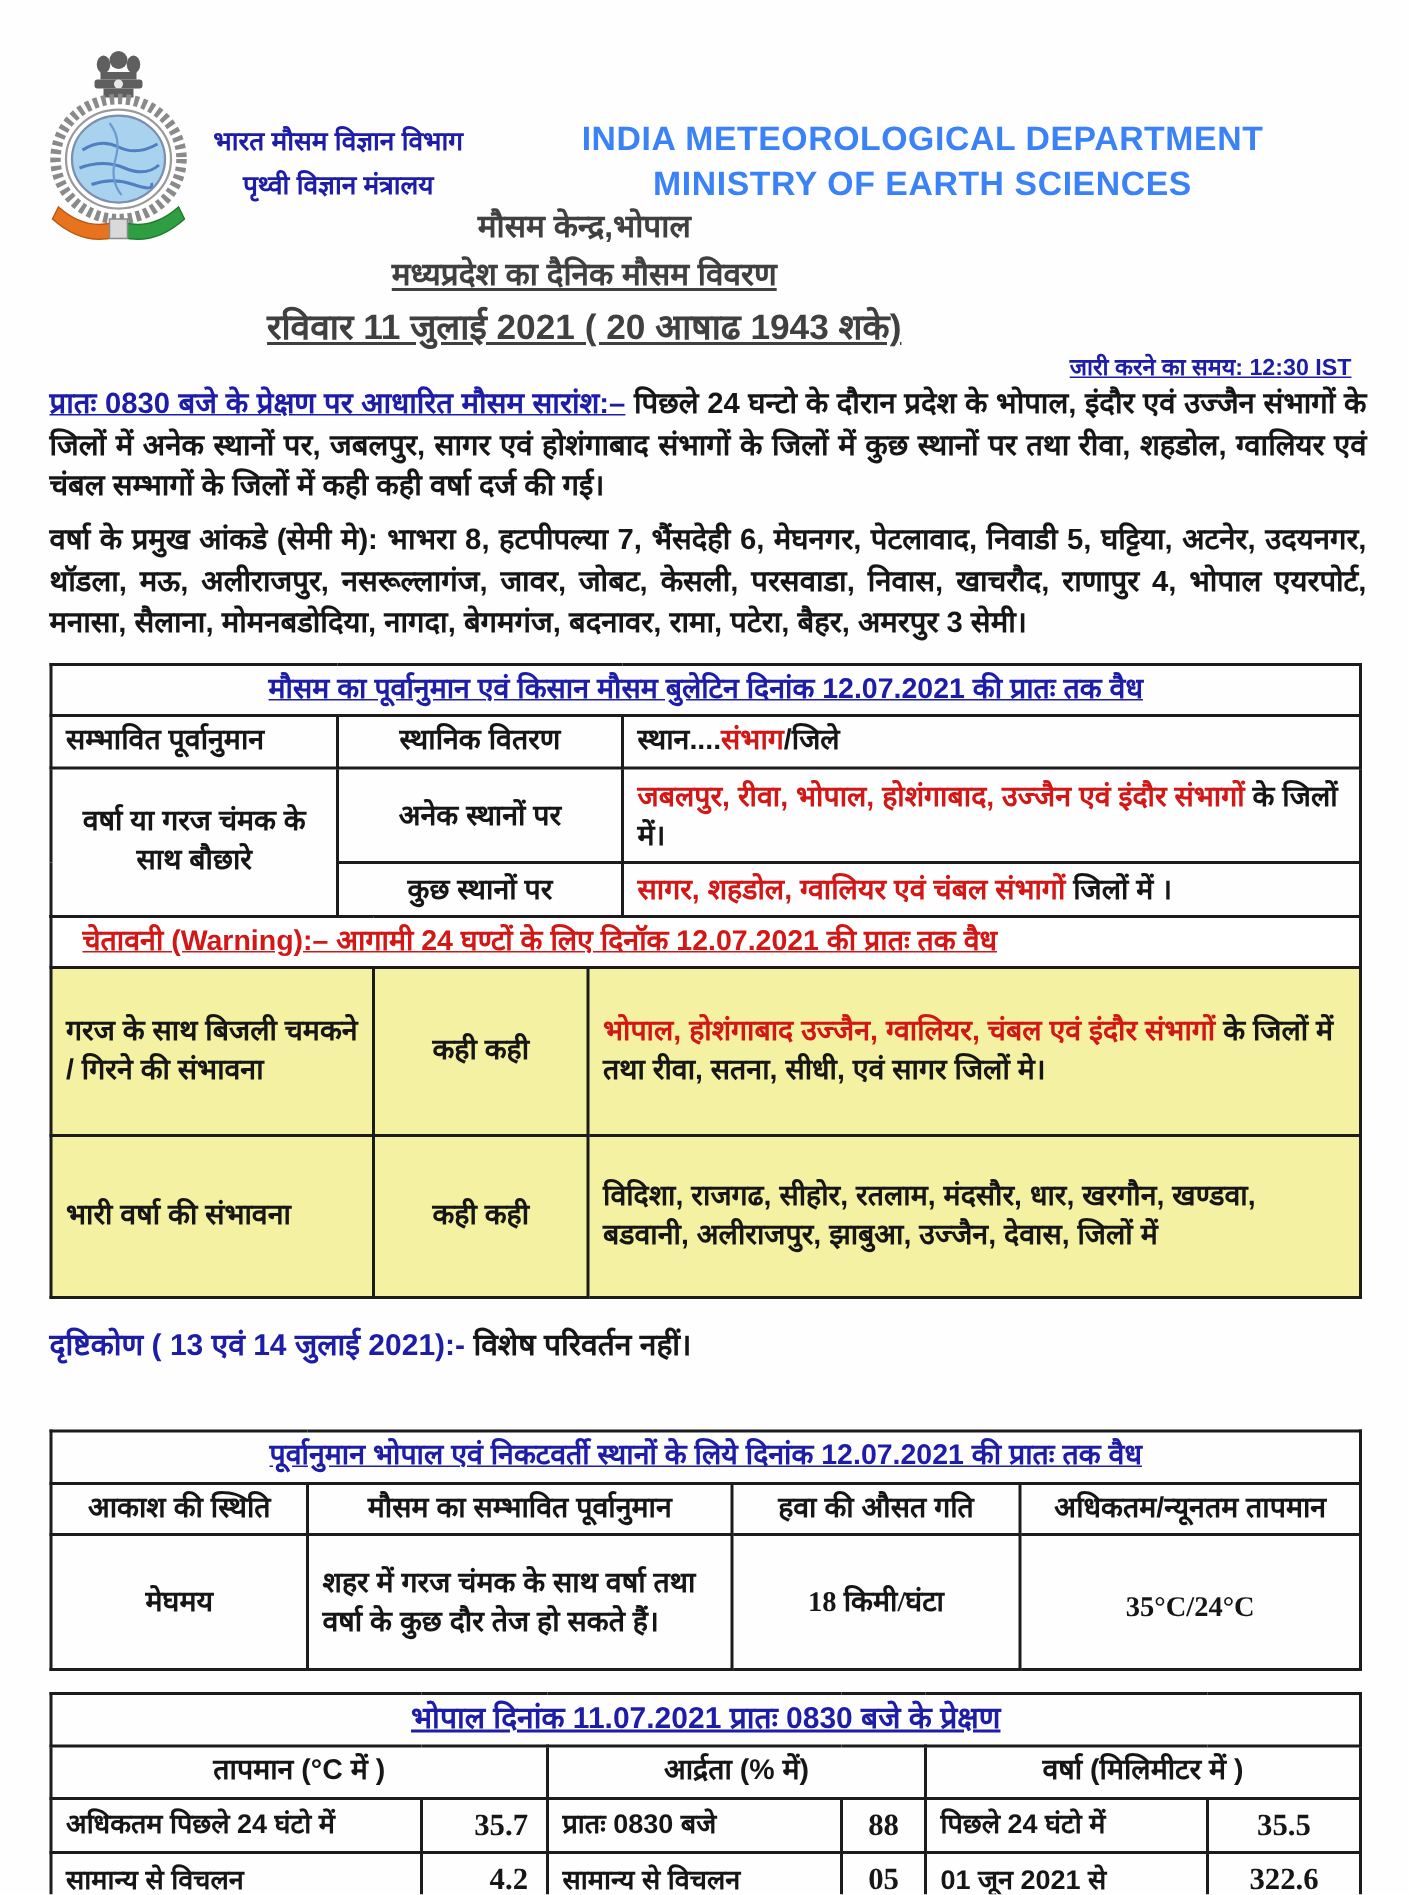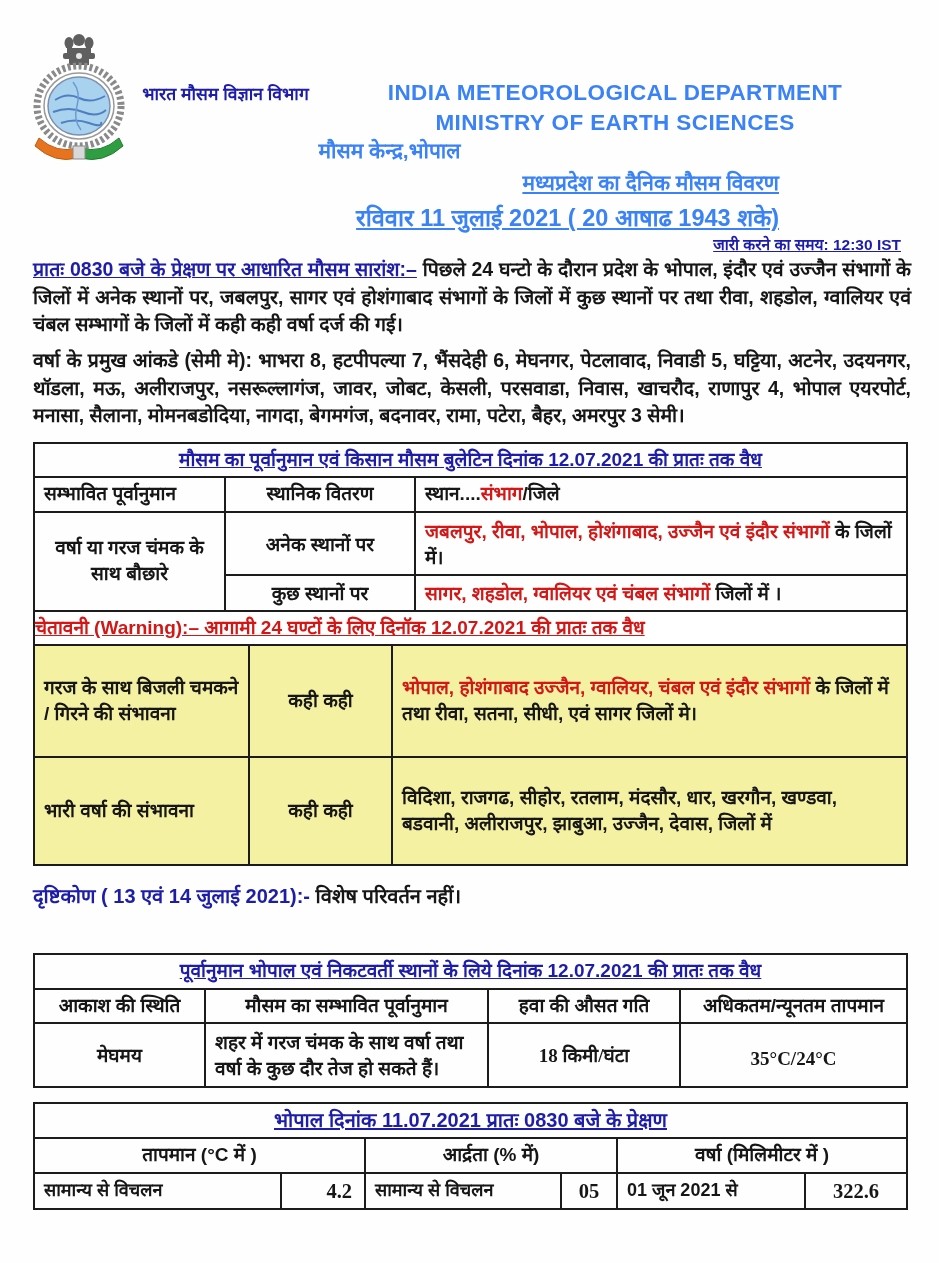--- a/index.html
+++ b/index.html
@@ -3,50 +3,50 @@
 <meta charset="utf-8">
 <style>
   * { box-sizing: border-box; }
   html, body { margin: 0; padding: 0; background: #ffffff; }
   .page {
     width: 939px; height: 1263px; background: #fefefe; position: relative;
     font-family: "Liberation Sans", sans-serif; color: #161616; overflow: hidden;
   }
   .navy { color: #1d1da8; }
   .red  { color: #d21717; }
-  .u    { text-decoration: underline; text-align: right; }
+  .u    { text-decoration: underline; }
 
   
   .hdr { position: relative; height: 256px; }
   .logo { position: absolute; left: 33px; top: 30px; }
   .dept-hi {
     position: absolute; left: 118px; top: 80px; width: 215px; text-align: center;
     color: #1d1da8; font-weight: 700; font-size: 17.5px; line-height: 1.65;
   }
   .dept-en {
     position: absolute; left: 360px; top: 78px; width: 510px; text-align: center;
     color: #3b82f6; font-weight: 700; font-size: 22.5px; line-height: 1.35; letter-spacing: .4px;
   }
-  .titles { position: absolute; left: 0; top: 136px; width: 779px; text-align: center; color: #3b82f6; font-weight: 700; }
+  .titles { position: absolute; left: 0; top: 136px; width: 779px; text-align: center; color: #404040; font-weight: 700; }
   .titles .t1 { font-size: 21px; margin-bottom: 4px; }
   .titles .t2 { font-size: 21px; margin-bottom: 5px; }
   .titles .t3 { font-size: 23.5px; }
   .issue { position: absolute; right: 38px; top: 233px; color: #1d1da8; font-weight: 700; font-size: 15.5px; }
 
   
   .para { margin: 0 28px 8px 33px; font-size: 19.5px; font-weight: 700; line-height: 1.42; text-align: justify; }
 
   
   table.tbl { border-collapse: collapse; width: 873px; margin-left: 33px; table-layout: fixed; }
   table.tbl td { border: 2px solid #1c1c1c; padding: 3px 9px; font-size: 19px; font-weight: 700; line-height: 1.38; vertical-align: middle; }
   td.title-cell { text-align: center; font-size: 20.5px; padding: 5px 6px; text-decoration: underline; }
   td.center { text-align: center; }
   td.vtop { vertical-align: top; }
   .yellow td { background: #f5f1a2; }
-  .yellow td.title-cell { background: #ffffff; text-align: left; padding-left: 0; }
+  .yellow td.title-cell { background: #ffffff; text-align: left; padding-left: 20px; }
   .obs td { padding: 2px 8px; }
   .obs .lbl { font-size: 18px; text-align: left; }
   .obs .val { font-family: "Liberation Serif", serif; font-size: 20.5px; text-align: center; }
   .obs .val-r { font-family: "Liberation Serif", serif; font-size: 20.5px; text-align: right; padding-right: 12px; }
   .outlook { margin: 16px 26px 0 33px; font-size: 20px; font-weight: 700; }
   .mt44 { margin-top: 44px; } .mt14 { margin-top: 14px; } .mtneg { margin-top: -2px; }
   .wind-cell { font-family: "Liberation Serif", serif; font-size: 21.5px; text-align: center; }
 </style>
 </head>
 <body>
@@ -77,20 +77,21 @@
         <path d="M40,52 Q48,62 44,76 Q40,90 48,100" fill="none" stroke="#6b9bd2" stroke-width="1.5"></path>
 
         <path d="M6,108 Q24,124 44,118 L44,128 Q22,134 2,116 Z" fill="#e8731f" stroke="#b85a12" stroke-width="1"></path>
         <path d="M86,108 Q68,124 48,118 L48,128 Q70,134 90,116 Z" fill="#2f9e42" stroke="#1f7a2e" stroke-width="1"></path>
         <rect x="40" y="116" width="12" height="13" fill="#d9d9d9" stroke="#8a8a8a" stroke-width="1"></rect>
       </svg>
     </div>
 
     <div class="dept-hi">
       <div>भारत मौसम विज्ञान विभाग</div>
+      <div>पृथ्वी विज्ञान मंत्रालय</div>
     </div>
 
     <div class="dept-en">
       <div>INDIA METEOROLOGICAL DEPARTMENT</div>
       <div>MINISTRY OF EARTH SCIENCES</div>
     </div>
 
     <div class="titles">
       <div class="t1">मौसम केन्द्र,भोपाल</div>
       <div class="t2 u">मध्यप्रदेश का दैनिक मौसम विवरण</div>
@@ -183,21 +184,21 @@
         <tr>
       <td colspan="4" class="title-cell navy">पूर्वानुमान भोपाल एवं निकटवर्ती स्थानों के लिये दिनांक 12.07.2021 की प्रातः तक वैध</td>
     </tr>
     <tr>
       <td class="center">आकाश की स्थिति</td>
       <td class="center">मौसम का सम्भावित पूर्वानुमान</td>
       <td class="center">हवा की औसत गति</td>
       <td class="center">अधिकतम/न्यूनतम तापमान</td>
     </tr>
     <tr>
-      <td class="center vtop" style="height:64px; padding-top:6px">मेघमय</td>
+      <td class="center vtop" style="height:90px; padding-top:6px">मेघमय</td>
       <td class="vtop" style="padding-top:6px">शहर में गरज चंमक के साथ वर्षा तथा वर्षा के कुछ दौर तेज हो सकते हैं।</td>
       <td class="vtop wind-cell" style="padding-top:6px">18 किमी/घंटा</td>
       <td class="vtop wind-cell" style="padding-top:12px">35°C/24°C</td>
     </tr>
   </tbody>
     </table>
 
   <table class="tbl obs mt14">
     <colgroup>
       <col style="width:247px">
@@ -210,20 +211,28 @@
     <tbody>
         <tr>
       <td colspan="6" class="title-cell navy" style="font-size:20px">भोपाल दिनांक 11.07.2021 प्रातः 0830 बजे के प्रेक्षण</td>
     </tr>
     <tr>
       <td colspan="2" class="center">तापमान (°C में )</td>
       <td colspan="2" class="center">आर्द्रता (% में)</td>
       <td colspan="2" class="center">वर्षा (मिलिमीटर में )</td>
     </tr>
     <tr>
+      <td class="lbl">अधिकतम पिछले 24 घंटो में</td>
+      <td class="val-r">35.7</td>
+      <td class="lbl">प्रातः 0830 बजे</td>
+      <td class="val">88</td>
+      <td class="lbl">पिछले 24 घंटो में</td>
+      <td class="val">35.5</td>
+    </tr>
+    <tr>
       <td class="lbl">सामान्य से विचलन</td>
       <td class="val-r">4.2</td>
       <td class="lbl">सामान्य से विचलन</td>
       <td class="val">05</td>
       <td class="lbl">01 जून 2021 से</td>
       <td class="val">322.6</td>
     </tr>
 
   </tbody>
     </table>

